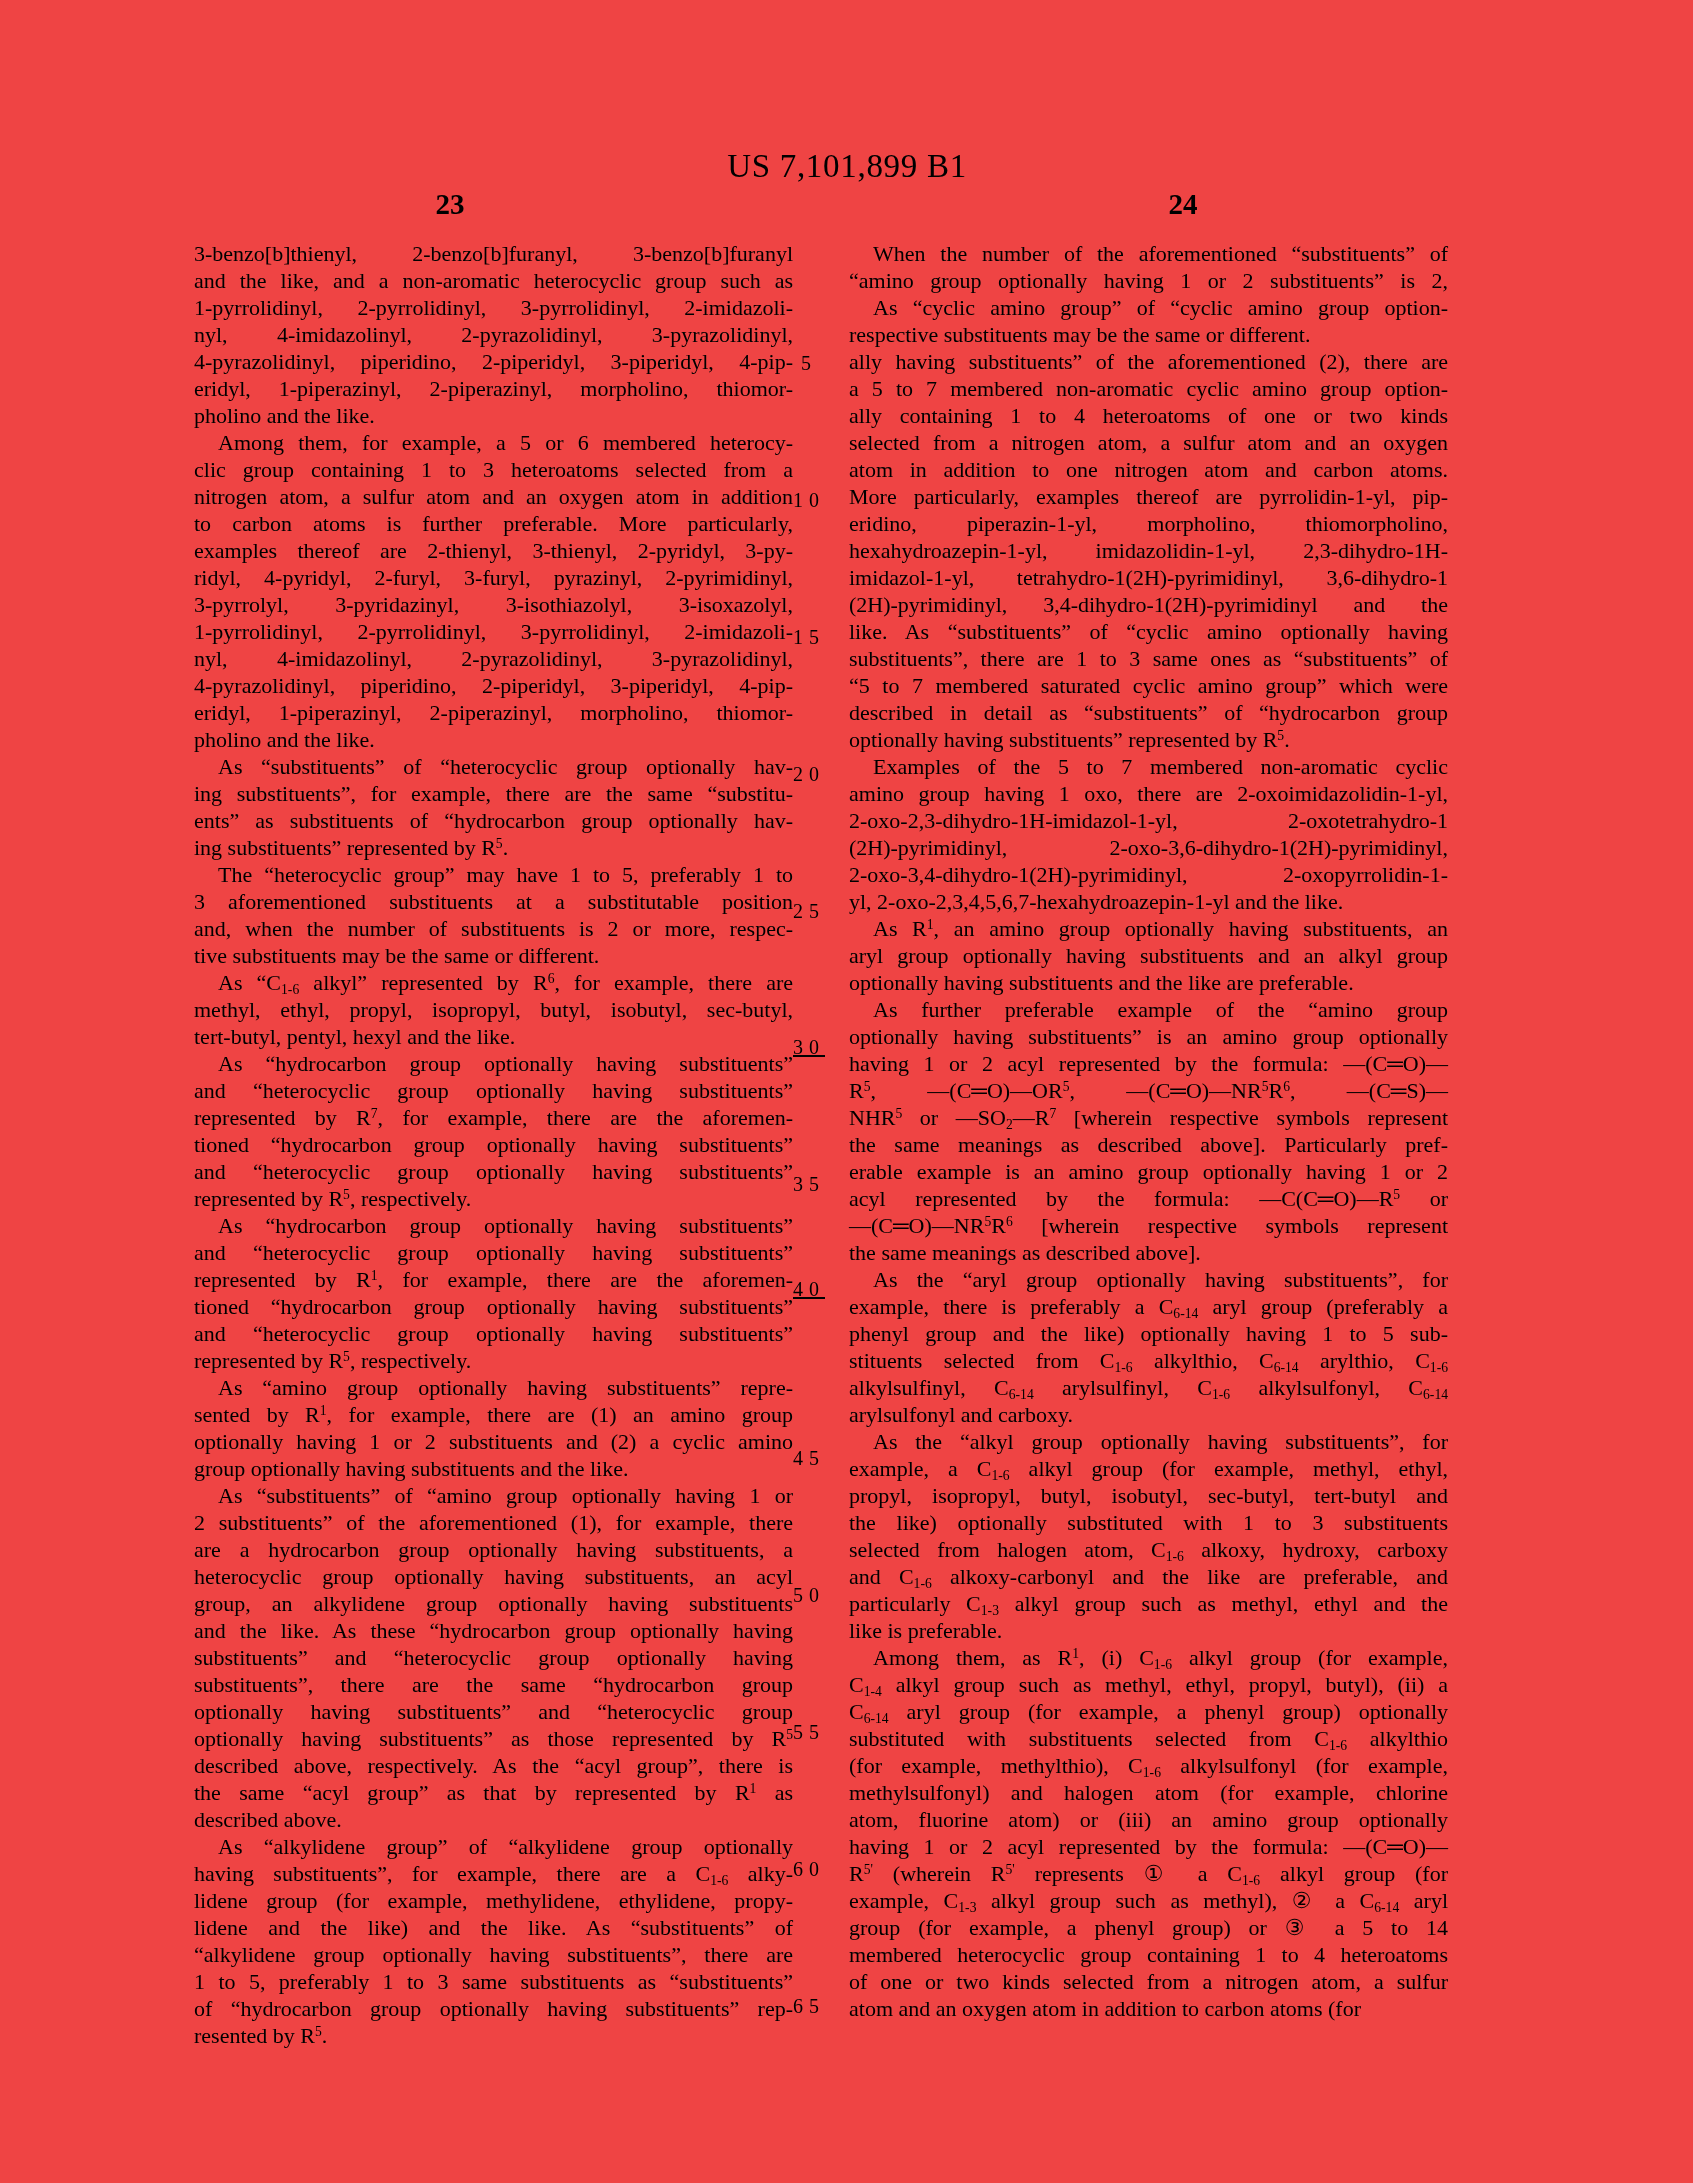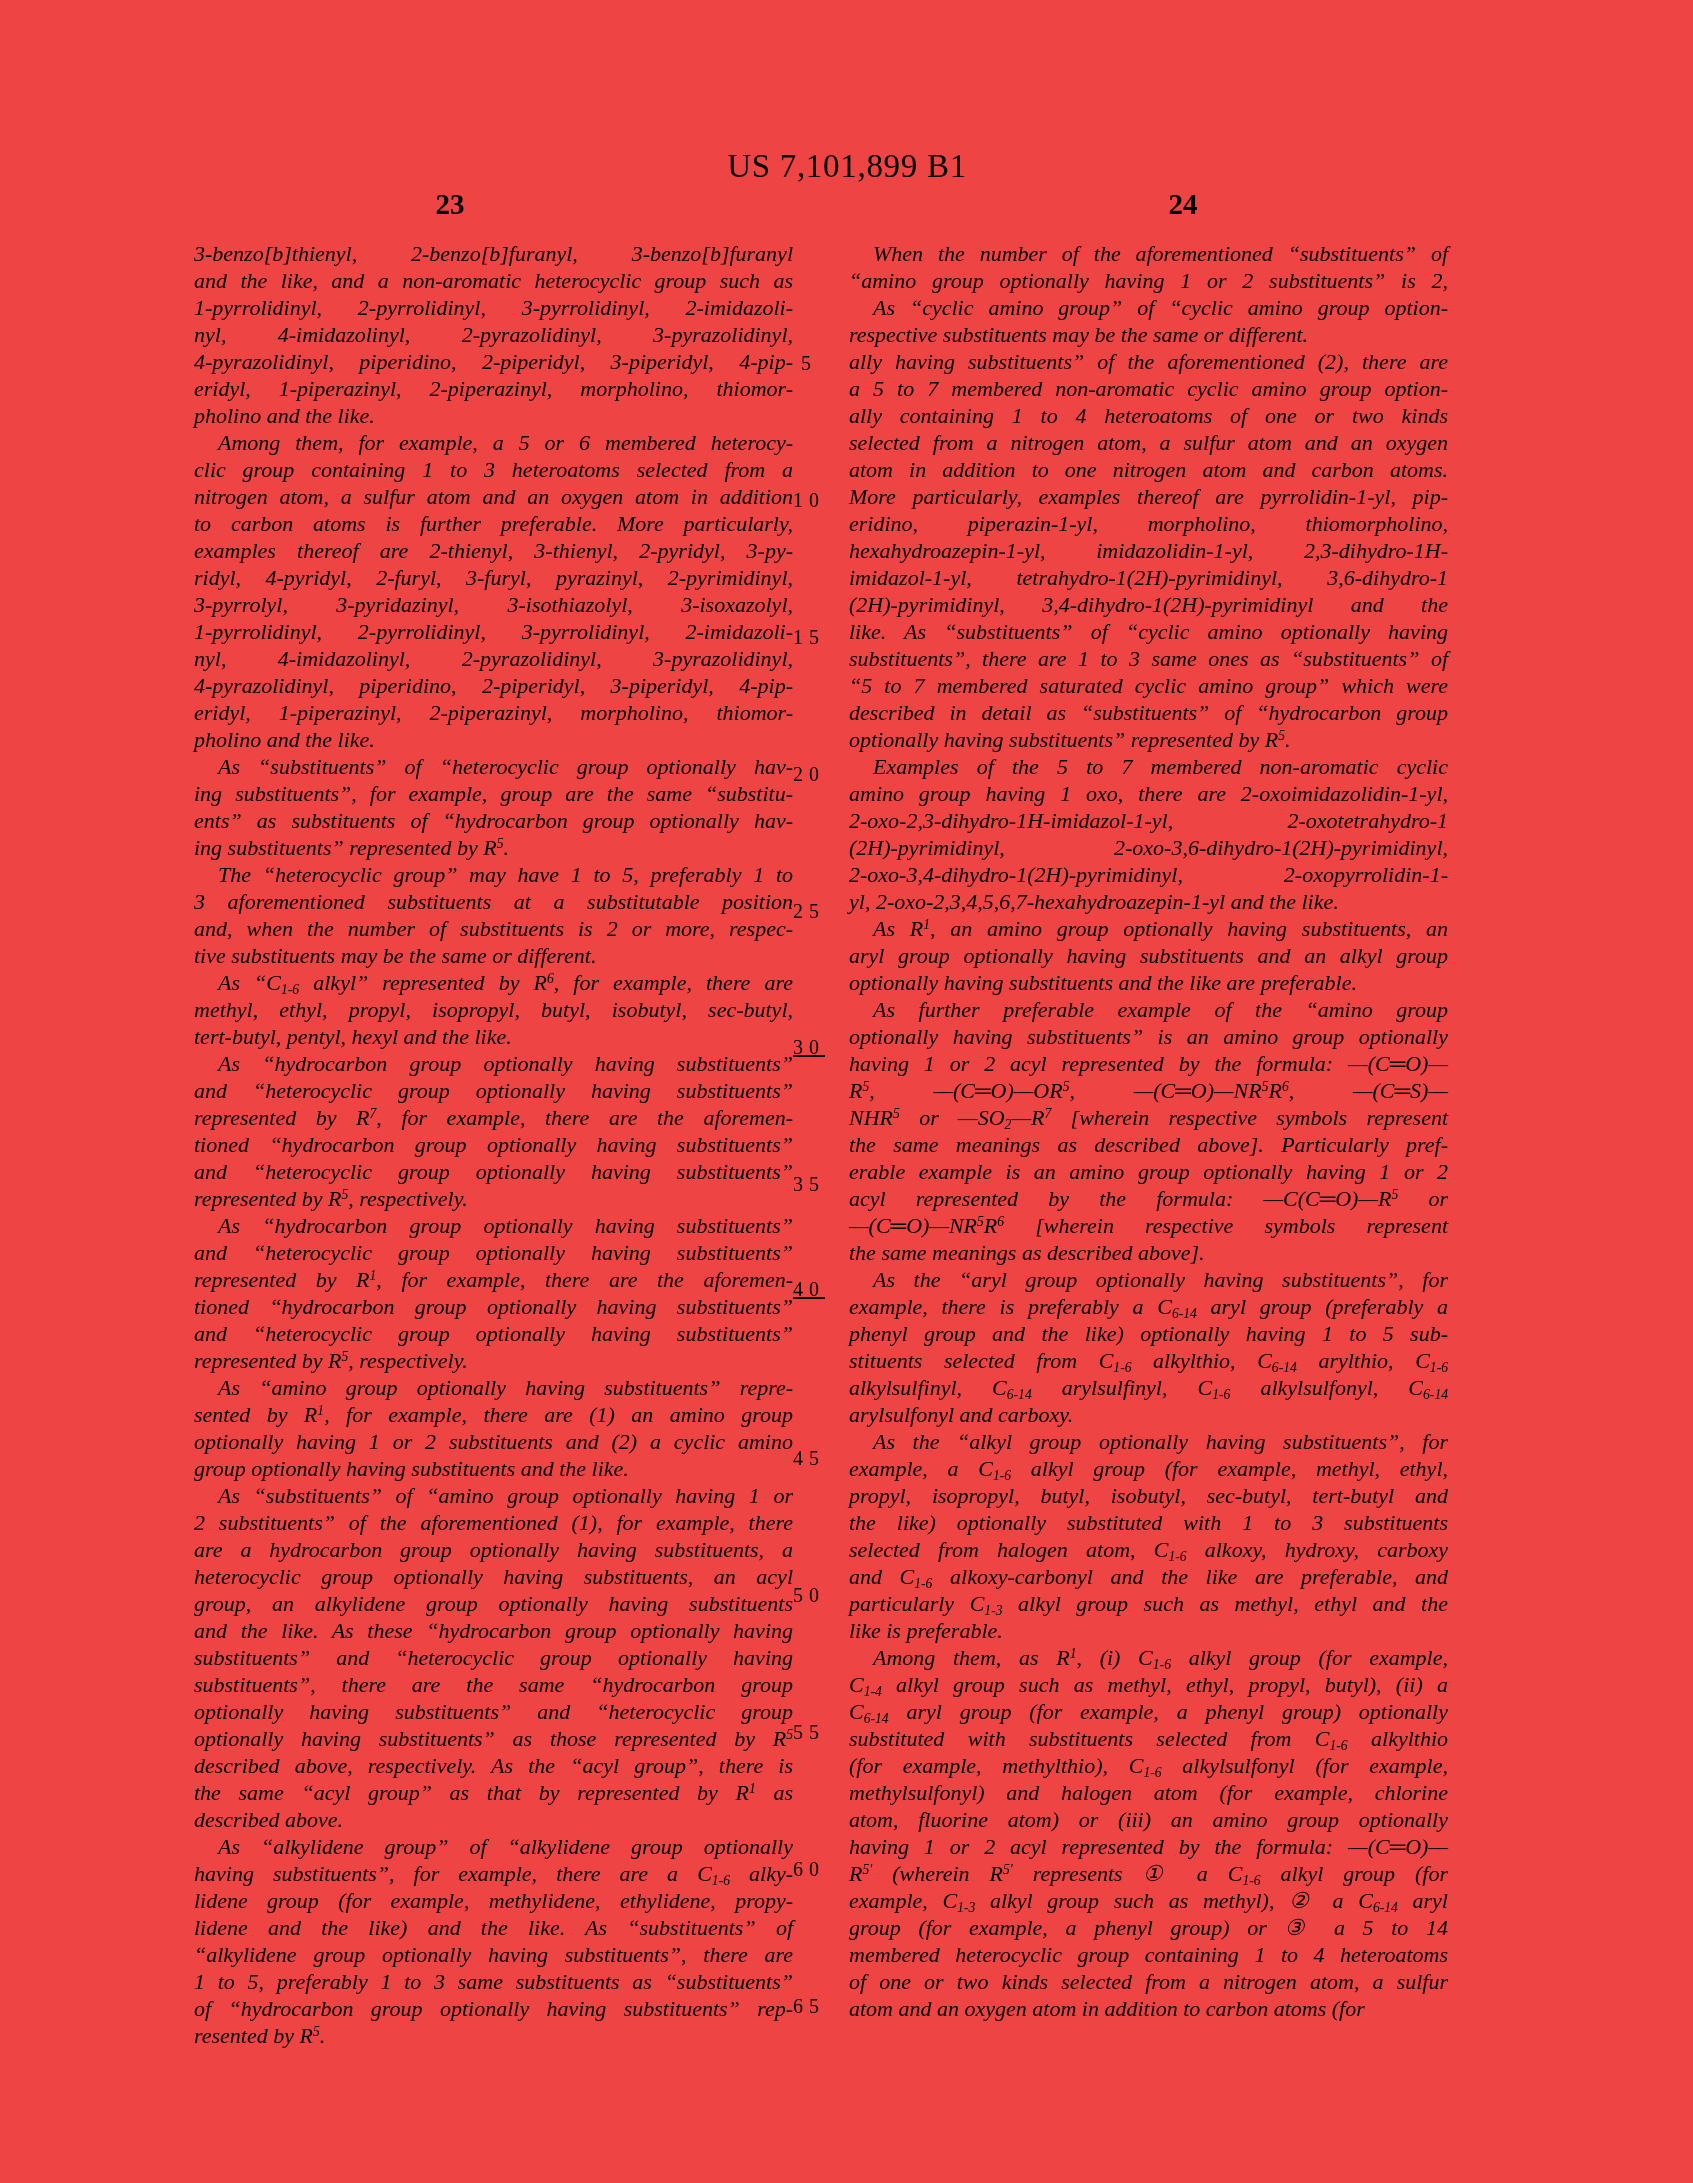--- a/index.html
+++ b/index.html
@@ -30,21 +30,20 @@
     font-size: 29px;
     font-weight: bold;
   }
   #colnum-left  { left: 384px; }
   #colnum-right { left: 1117px; }
   .col {
     position: absolute;
     top: 240px;
     width: 599px;
     font-size: 22px;
-    font-style: italic;
   }
   #col-left  { left: 194px; }
   #col-right { left: 849px; }
   .line {
     height: 27px;
     line-height: 27px;
     text-align: justify;
     text-align-last: justify;
   }
   .line.last   { text-align-last: left; }
@@ -88,21 +87,21 @@
       <div class="line">to carbon atoms is further preferable. More particularly,</div>
       <div class="line">examples thereof are 2-thienyl, 3-thienyl, 2-pyridyl, 3-py-</div>
       <div class="line">ridyl, 4-pyridyl, 2-furyl, 3-furyl, pyrazinyl, 2-pyrimidinyl,</div>
       <div class="line">3-pyrrolyl, 3-pyridazinyl, 3-isothiazolyl, 3-isoxazolyl,</div>
       <div class="line">1-pyrrolidinyl, 2-pyrrolidinyl, 3-pyrrolidinyl, 2-imidazoli-</div>
       <div class="line">nyl, 4-imidazolinyl, 2-pyrazolidinyl, 3-pyrazolidinyl,</div>
       <div class="line">4-pyrazolidinyl, piperidino, 2-piperidyl, 3-piperidyl, 4-pip-</div>
       <div class="line">eridyl, 1-piperazinyl, 2-piperazinyl, morpholino, thiomor-</div>
       <div class="line last">pholino and the like.</div>
       <div class="line indent">As “substituents” of “heterocyclic group optionally hav-</div>
-      <div class="line">ing substituents”, for example, group are the same “substitu-</div>
+      <div class="line">ing substituents”, for example, there are the same “substitu-</div>
       <div class="line">ents” as substituents of “hydrocarbon group optionally hav-</div>
       <div class="line last">ing substituents” represented by R<sup>5</sup>.</div>
       <div class="line indent">The “heterocyclic group” may have 1 to 5, preferably 1 to</div>
       <div class="line">3 aforementioned substituents at a substitutable position</div>
       <div class="line">and, when the number of substituents is 2 or more, respec-</div>
       <div class="line last">tive substituents may be the same or different.</div>
       <div class="line indent">As “C<sub>1-6</sub> alkyl” represented by R<sup>6</sup>, for example, there are</div>
       <div class="line">methyl, ethyl, propyl, isopropyl, butyl, isobutyl, sec-butyl,</div>
       <div class="line last">tert-butyl, pentyl, hexyl and the like.</div>
       <div class="line indent">As “hydrocarbon group optionally having substituents”</div>

